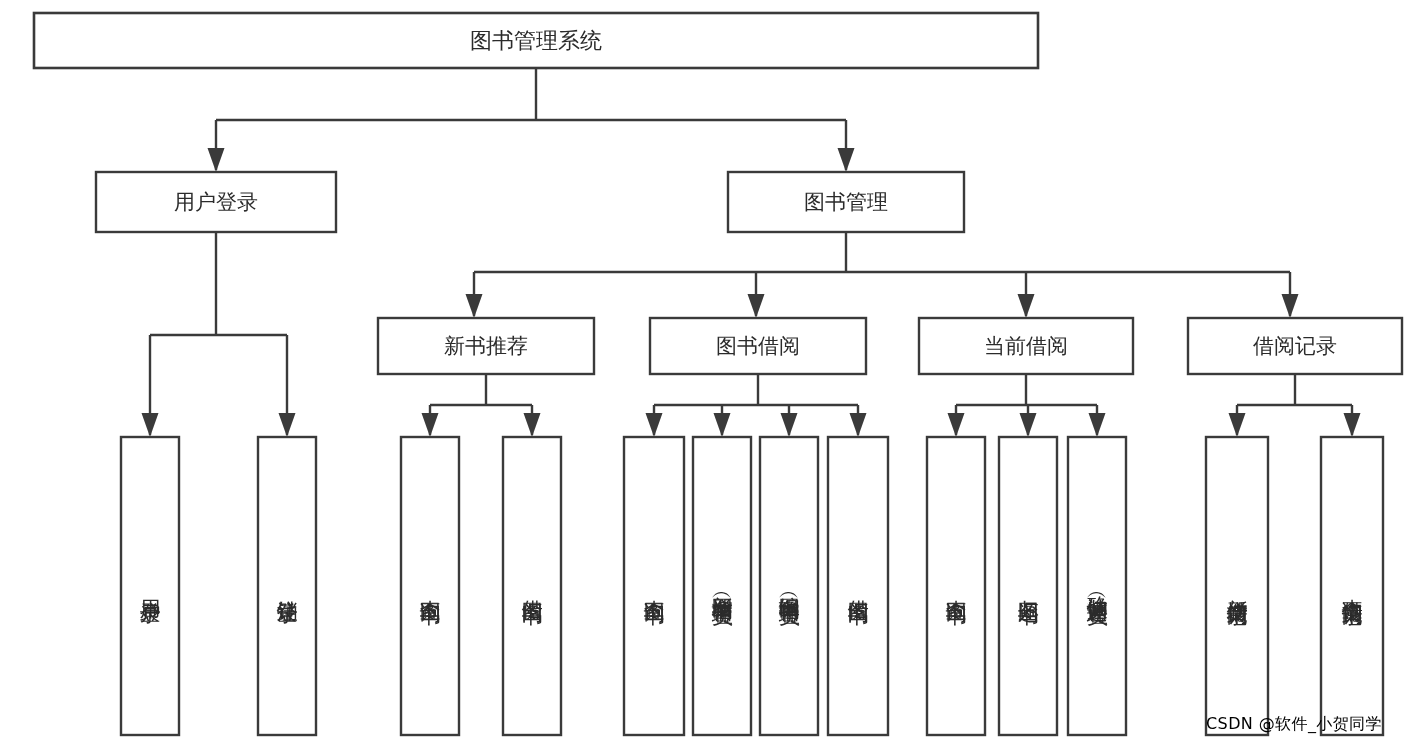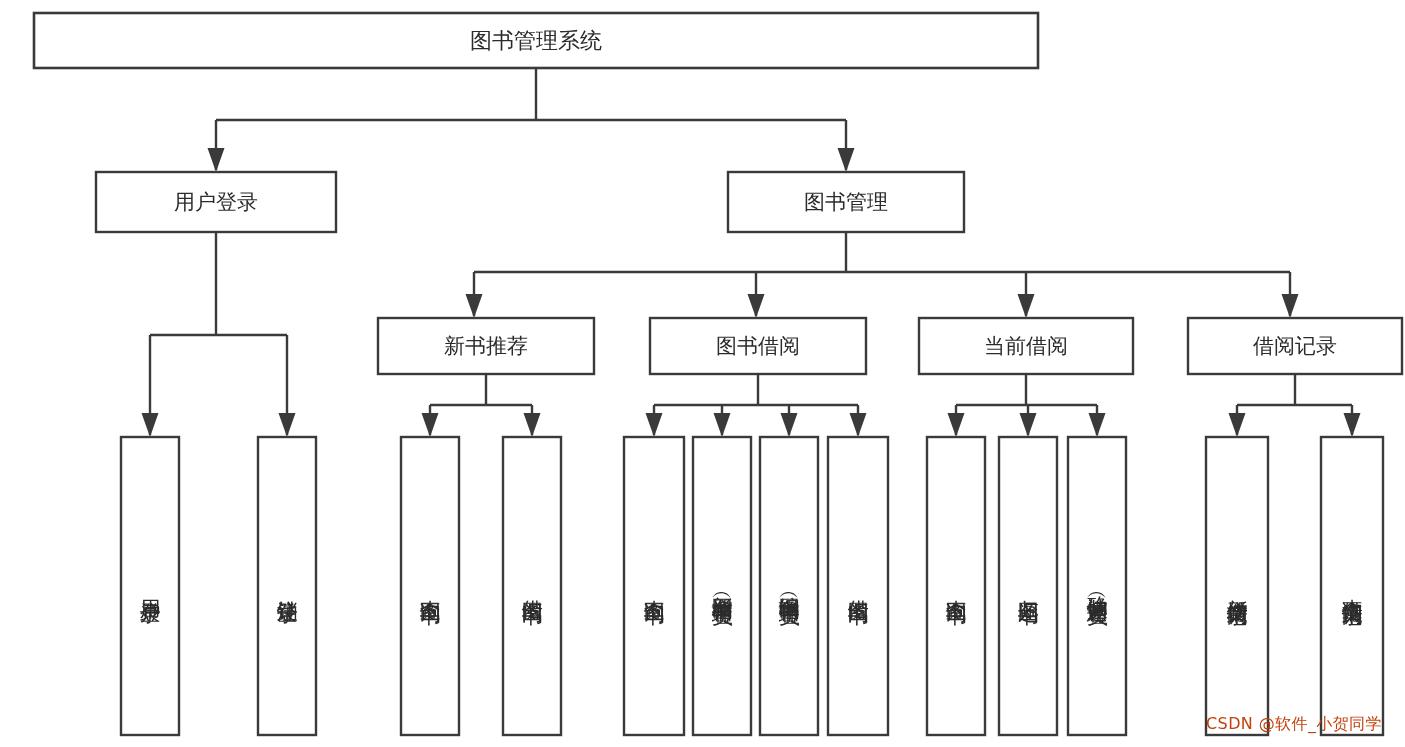--- a/index.html
+++ b/index.html
@@ -75,21 +75,21 @@
     color: #2b2b2b;
     text-align: center;
     white-space: nowrap;
   }
   .watermark {
     position: absolute;
     left: 1190px;
     top: 714px;
     font-family: "DejaVu Sans", "Liberation Sans", sans-serif;
     font-size: 16px;
-    color: #c2410c;
+    color: #000000;
     white-space: nowrap;
     letter-spacing: 0.4px;
   }
 </style>
 </head>
 <body>
 
 <div id="diagram-root">
 
   <svg class="diagram-canvas" viewBox="0 0 1405 747" xmlns="http://www.w3.org/2000/svg">

